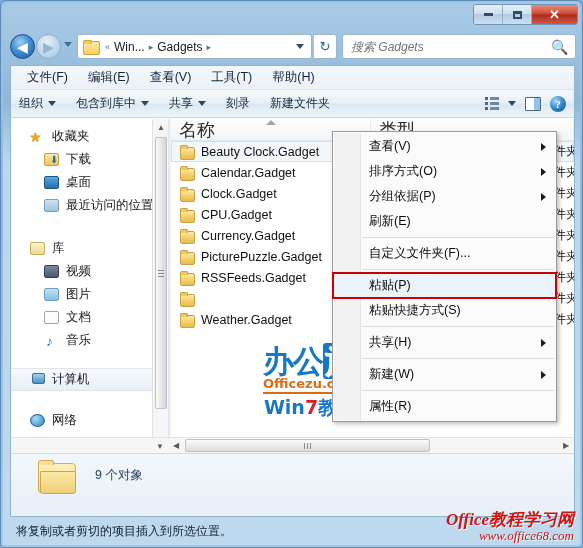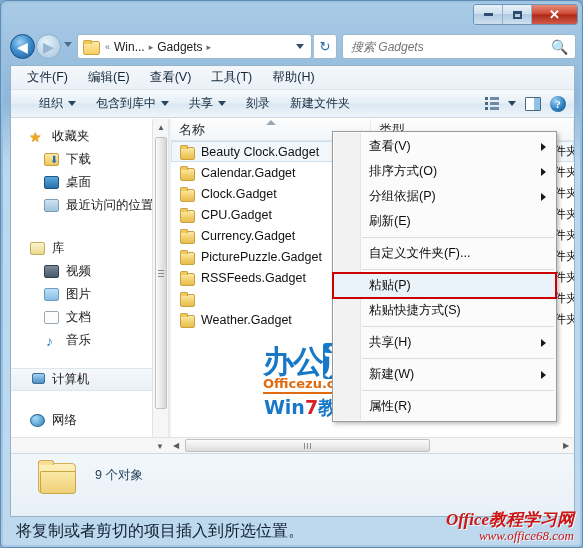--- a/index.html
+++ b/index.html
@@ -156,21 +156,21 @@
     font-size: 12.5px; color: #12263a;
     margin-right: 20px; cursor: default;
   }
 
   
   #cmdbar {
     height: 28px;
     background: linear-gradient(180deg,#f7fafc 0%, #e6eff6 48%, #dbe8f2 52%, #eff5fa 100%);
     border-bottom: 1px solid #c6d7e5;
     display: flex; align-items: center;
-    padding-left: 28px;
+    padding-left: 8px;
   }
   .cmd {
     font-size: 12px; color: #13283c;
     margin-right: 20px;
     display: flex; align-items: center; gap: 5px;
     cursor: default;
   }
   .caret {
     width: 0; height: 0;
     border-left: 4px solid transparent; border-right: 4px solid transparent;
@@ -246,21 +246,21 @@
   }
 
   
   #listpane {
     flex: 1 1 auto; position: relative; background: #fff; overflow: hidden;
   }
   #colheader {
     height: 22px; display: flex;
     background: linear-gradient(180deg,#fdfdfd 0%, #f3f6f9 100%);
     border-bottom: 1px solid #dfe6ec;
-    font-size: 13px; color: #2b2b2b;
+    font-size: 18px; color: #2b2b2b;
   }
   .col {
     display: flex; align-items: center;
     padding-left: 8px;
     border-right: 1px solid #e6ecf1;
     overflow: hidden; white-space: nowrap;
   }
   .col.name { width: 200px; flex: 0 0 200px; }
   .col.date { width: 125px; flex: 0 0 125px; }
   .col.type { flex: 1 1 auto; }
@@ -344,21 +344,21 @@
   }
   #details-text {
     position: absolute; left: 84px; top: 13px;
     font-size: 12.5px; color: #1c3b58;
   }
 
   
   #statusbar {
     position: absolute; left: 9px; bottom: 5px; width: 565px; height: 22px;
     display: flex; align-items: center;
-    font-size: 16px; color: #102030;
+    font-size: 12px; color: #102030;
     padding-left: 6px;
   }
 
   
   #ctxmenu {
     position: absolute; left: 331px; top: 130px; width: 225px;
     background: #fbfbfb;
     border: 1px solid #9a9a9a;
     box-shadow: 2px 2px 4px rgba(0,0,0,0.25);
     padding: 2px 0;

